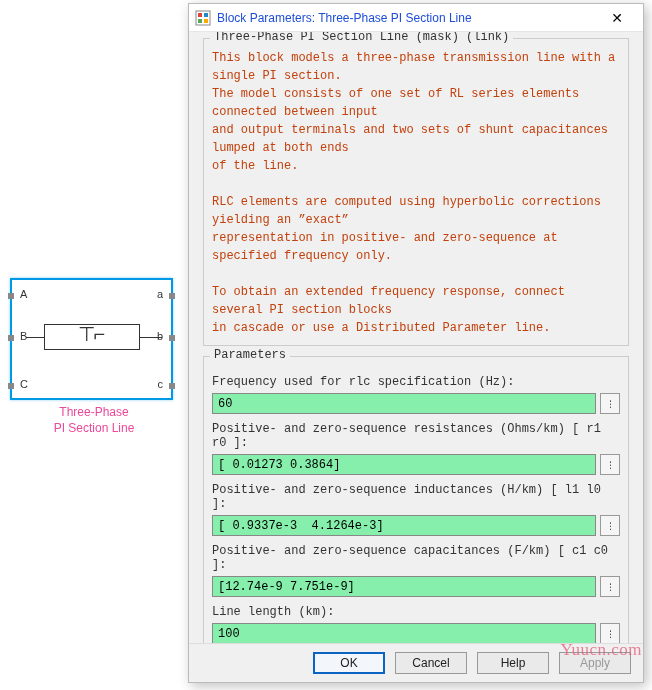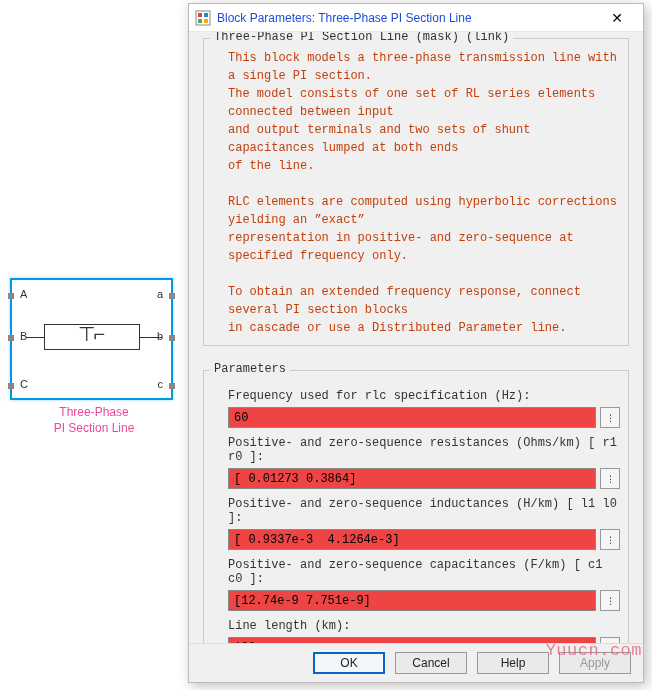--- a/index.html
+++ b/index.html
@@ -128,22 +128,22 @@
   }
   .dialog-body {
     flex: 1;
     padding: 6px 14px 4px 14px;
     overflow: hidden;
   }
   .groupbox {
     border: 1px solid #ccc;
     border-radius: 0;
     position: relative;
-    padding: 10px 8px 8px 24px;
-    margin-bottom: 24px;
+    padding: 10px 8px 8px 8px;
+    margin-bottom: 10px;
     background: #f0f0f0;
   }
   .groupbox-title {
     position: absolute;
     top: -9px;
     left: 6px;
     background: #f0f0f0;
     padding: 0 4px;
     font-family: "Consolas","Courier New", monospace;
     font-size: 12px;
@@ -163,21 +163,21 @@
     margin: 8px 0 4px 0;
   }
   .param-row {
     display: flex;
     align-items: stretch;
     gap: 4px;
   }
   .param-input {
     flex: 1;
     border: 1px solid #888;
-    background: #ef4444;
+    background: #86efac;
     padding: 2px 5px;
     font-family: "Consolas","Courier New", monospace;
     font-size: 12px;
     height: 21px;
   }
   .more-btn {
     width: 20px;
     border: 1px solid #999;
     background: #f5f5f5;
     font-size: 9px;
@@ -213,21 +213,21 @@
   .btn.disabled {
     color: #999;
     cursor: default;
   }
   .watermark {
     position: absolute;
     right: 10px;
     bottom: 30px;
     color: #e35a74;
     font-size: 17px;
-    font-family: Liberation Mono, monospace;
+    font-family: Liberation Serif, serif;
     letter-spacing: 0.5px;
     opacity: 0.75;
     pointer-events: none;
   }
 </style>
 </head>
 <body>
 
 <div class="block-area">
   <div class="block-icon">

